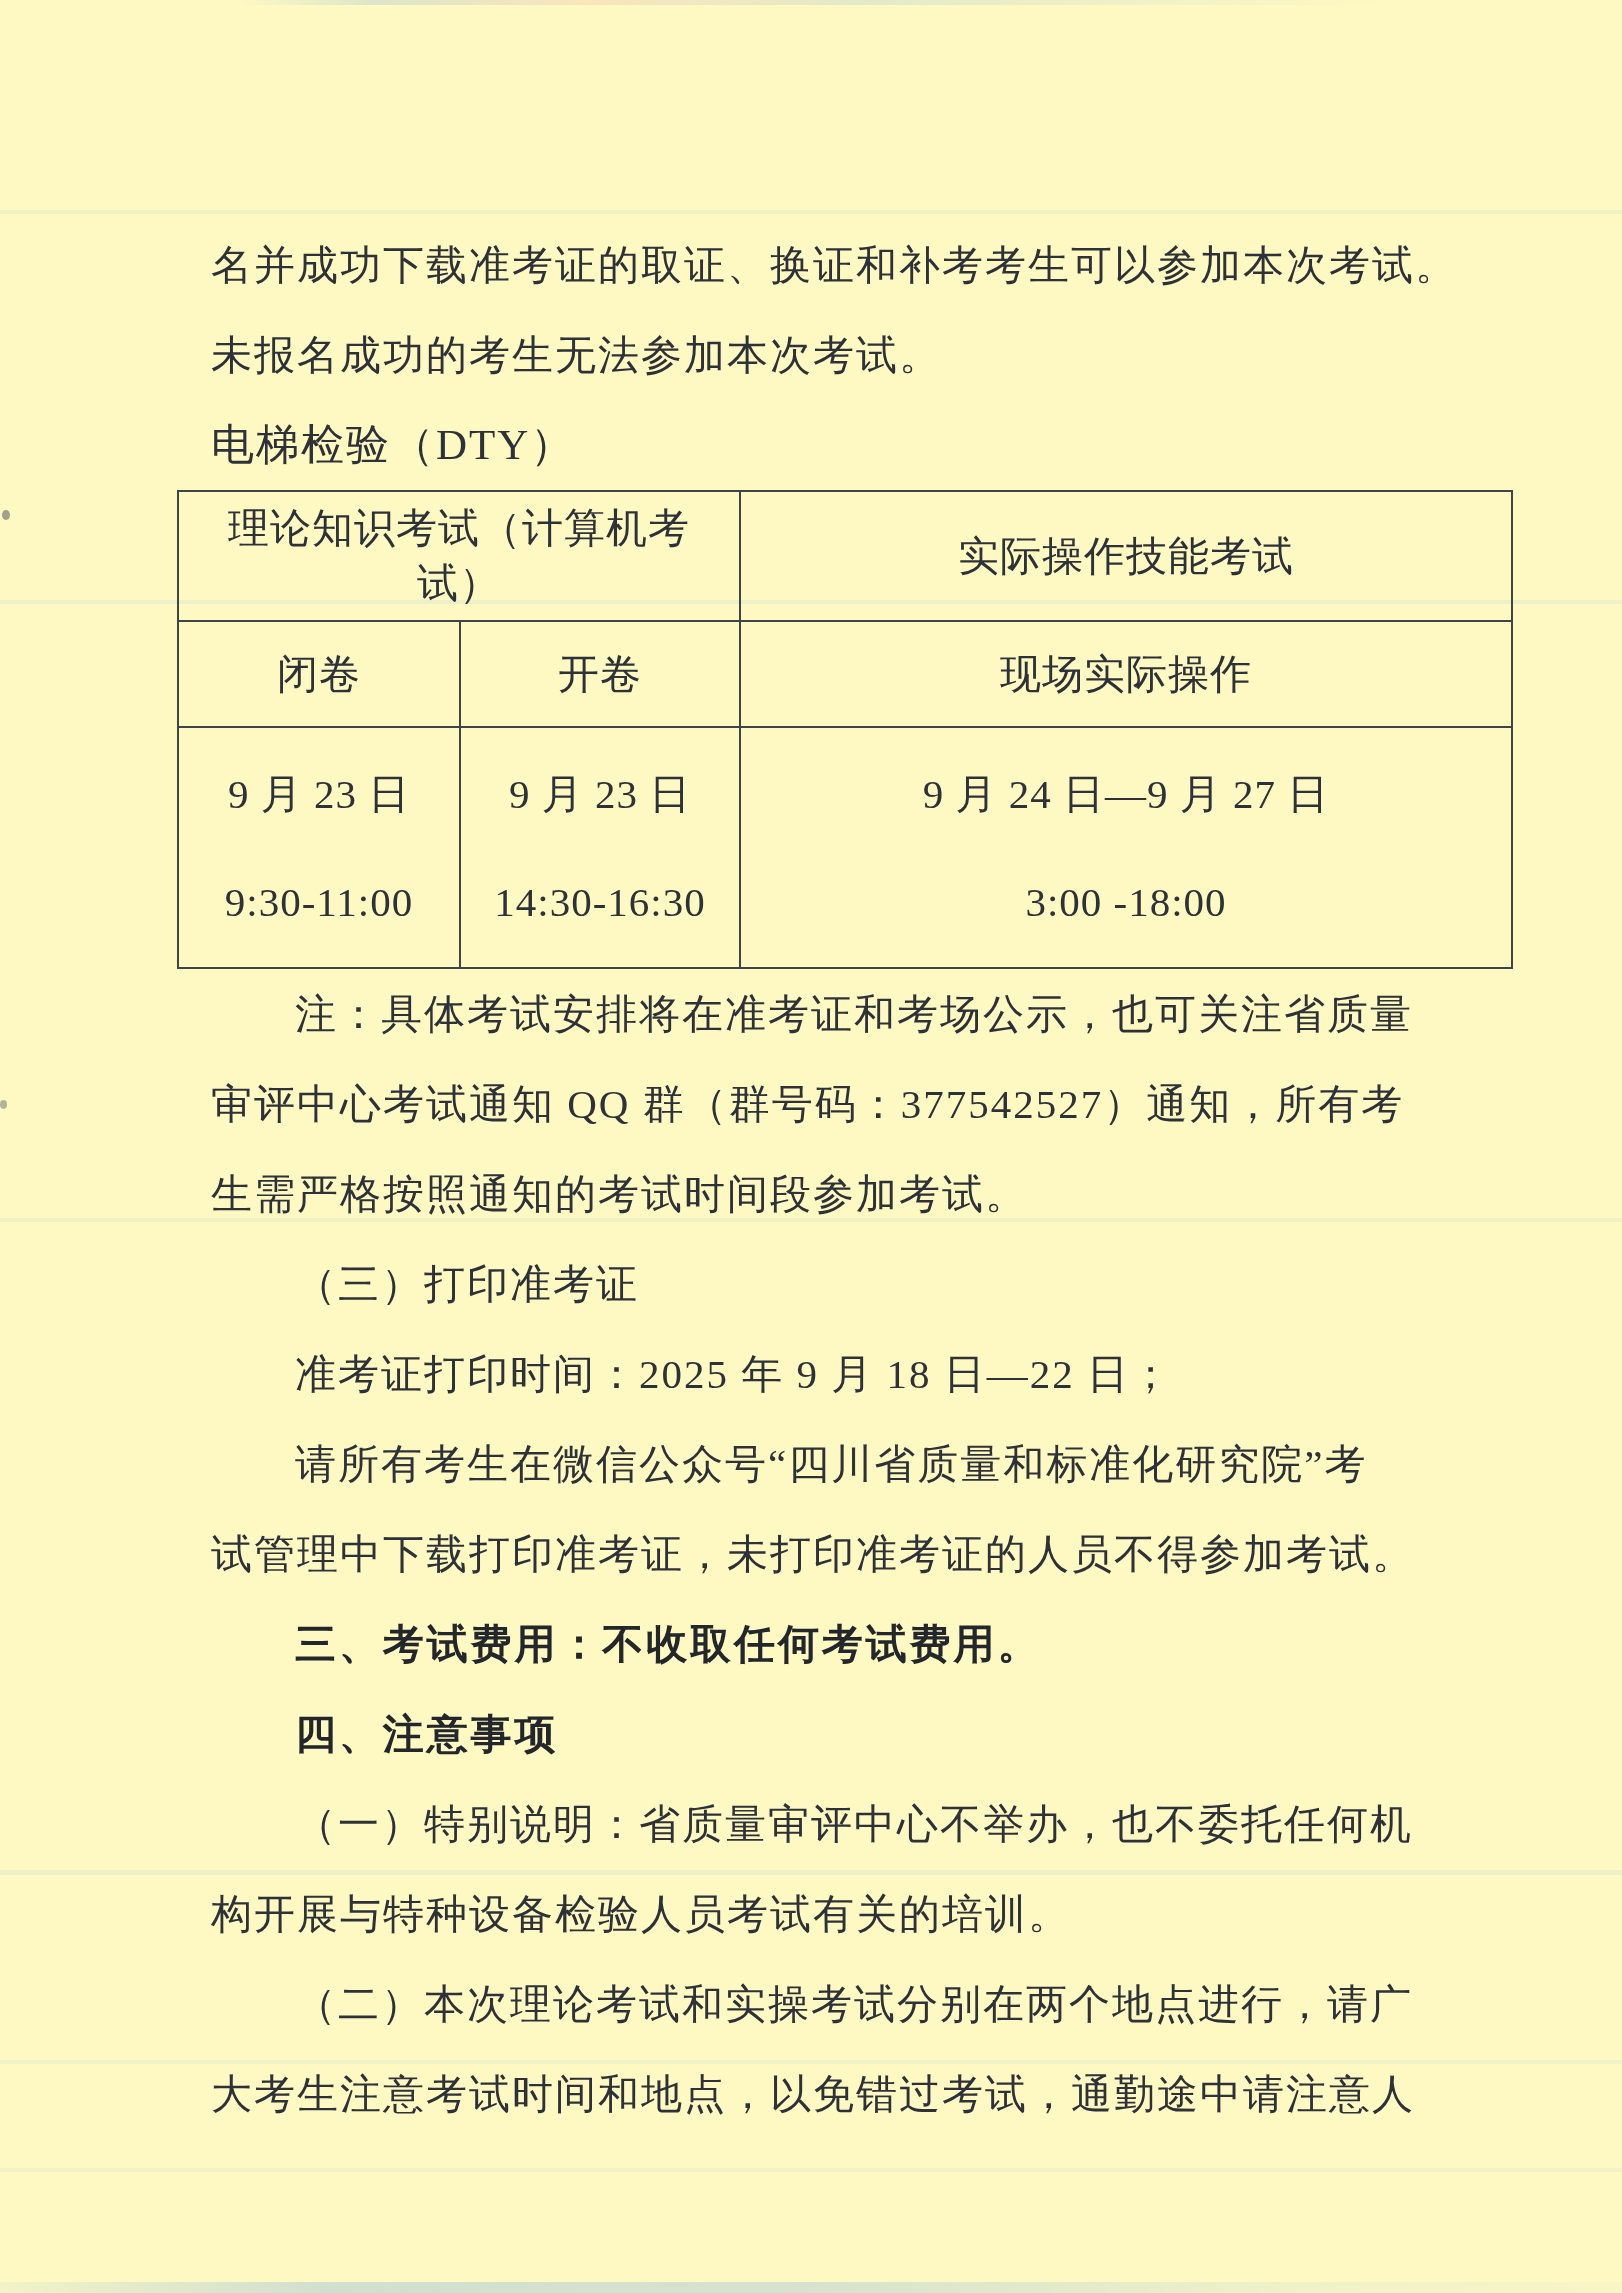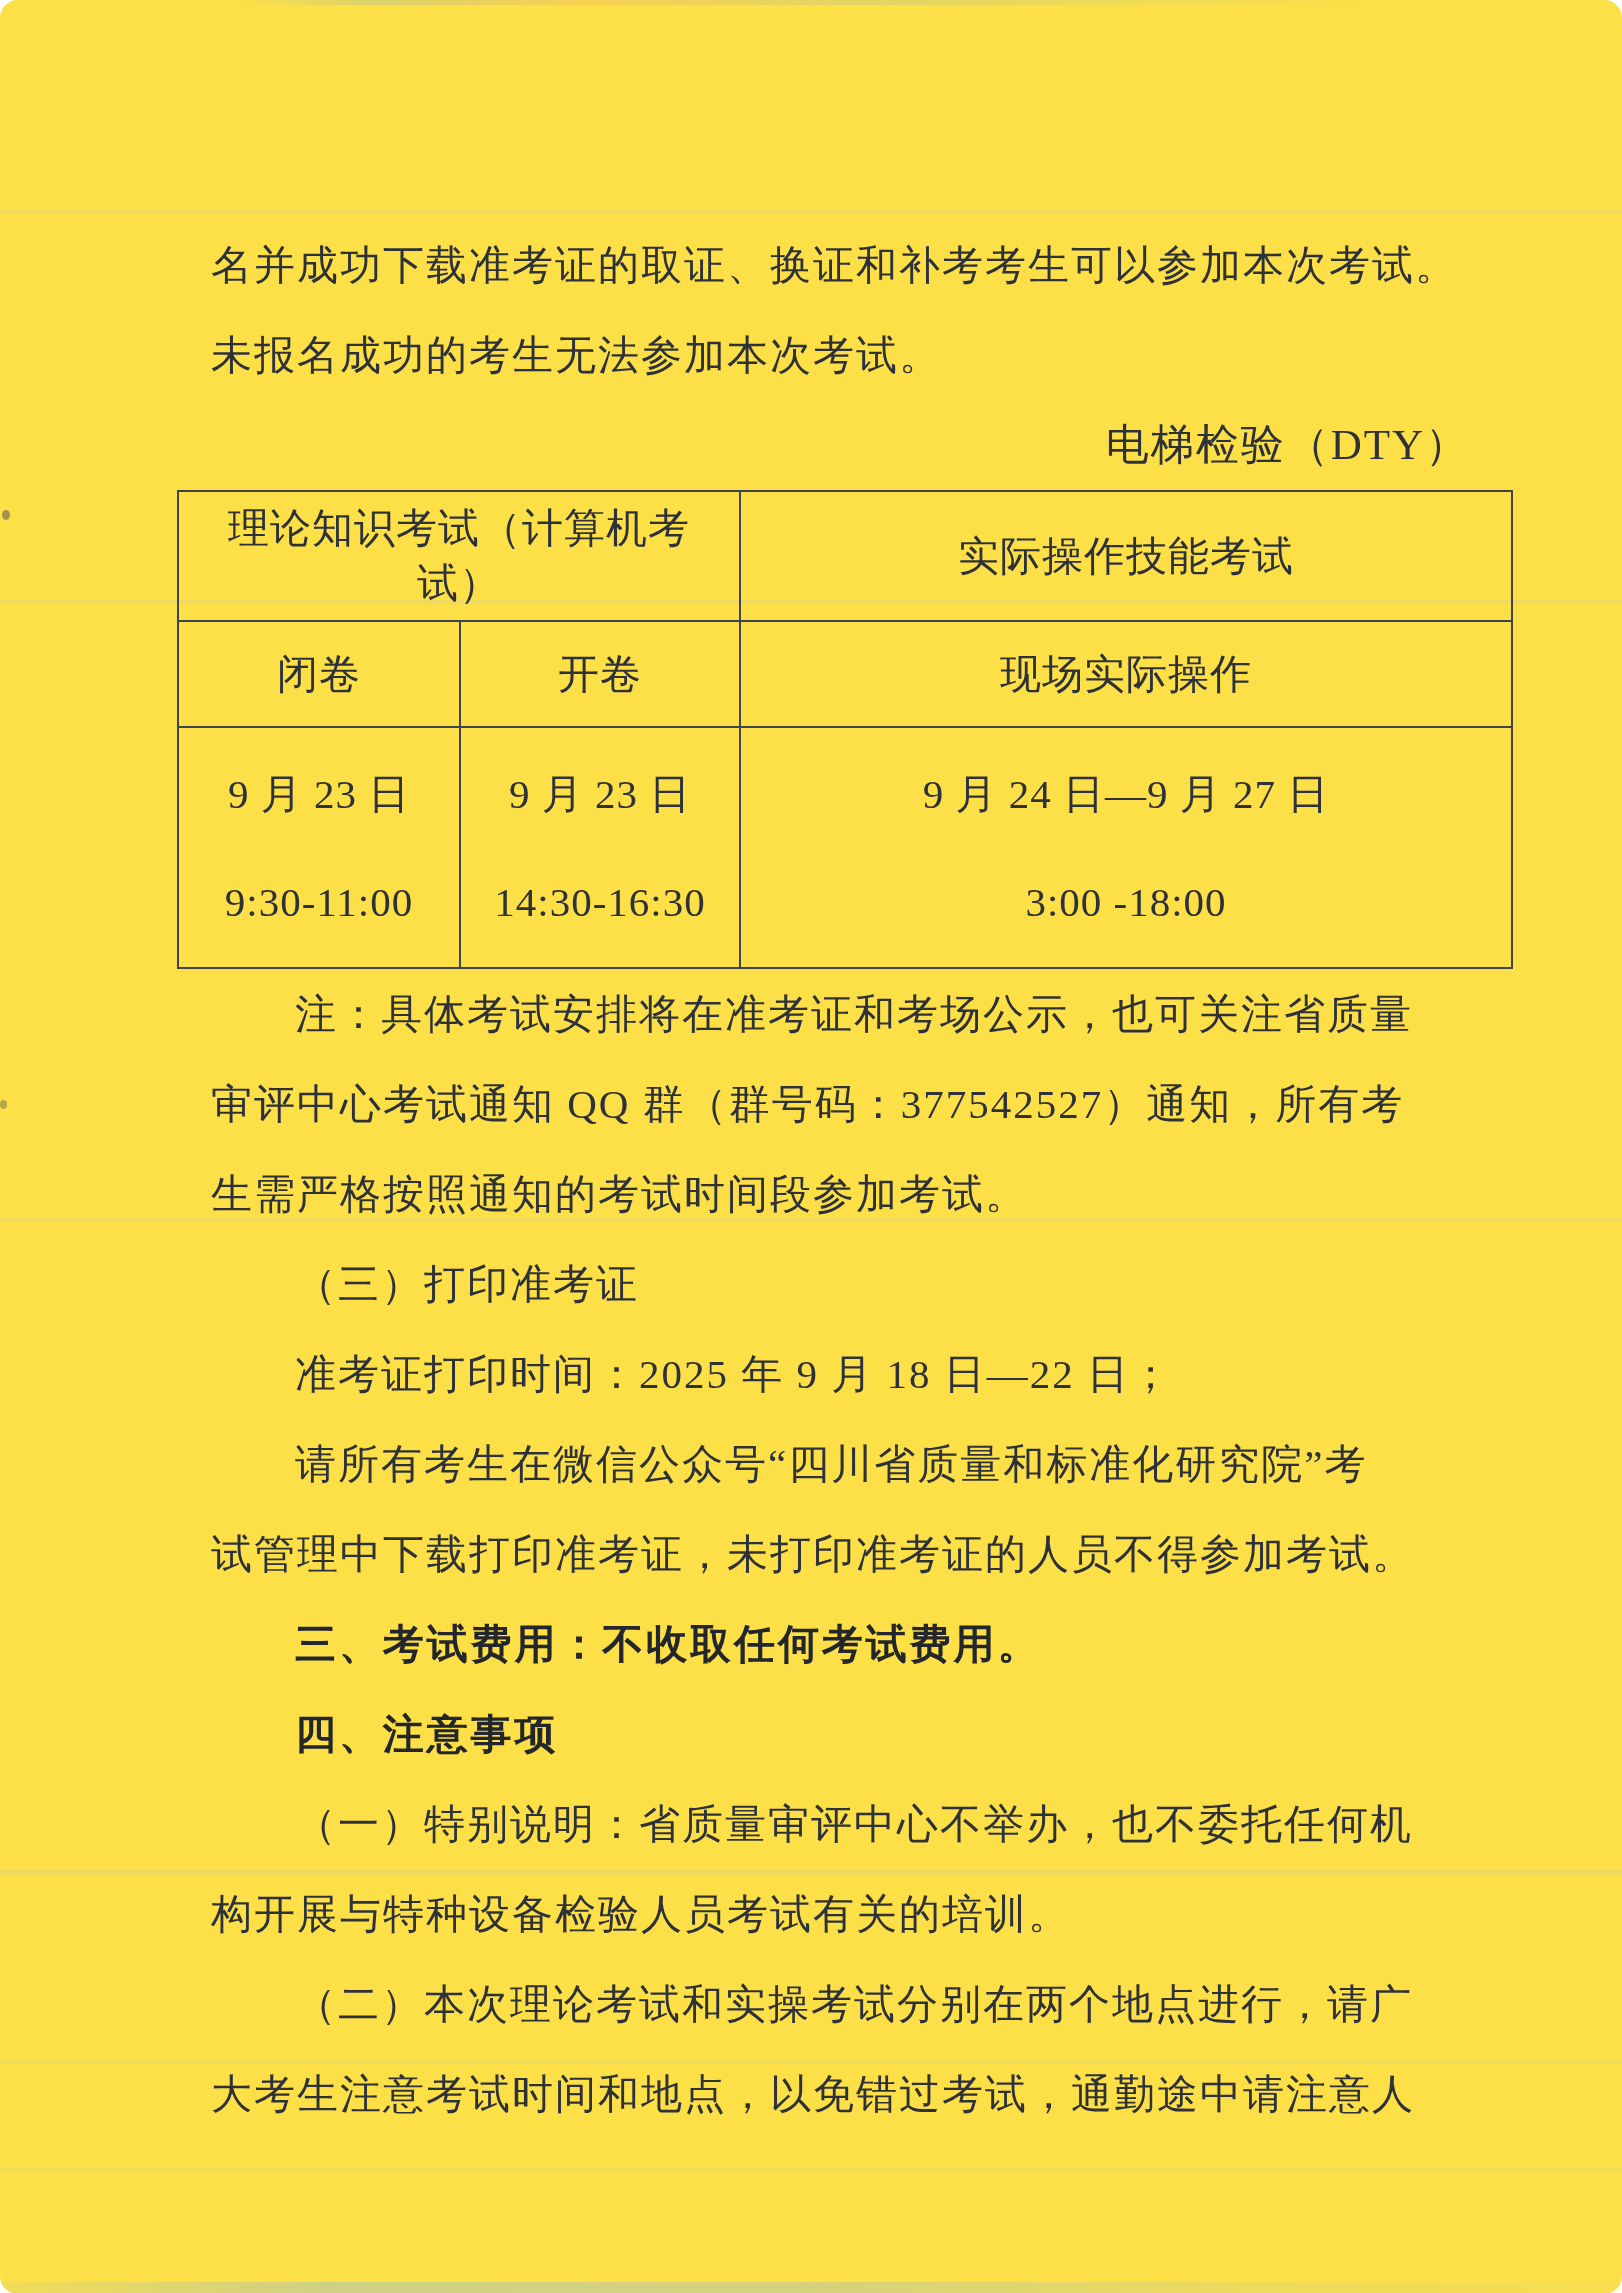--- a/index.html
+++ b/index.html
@@ -1,24 +1,23 @@
 <!DOCTYPE html>
 <html><head>
 <meta charset="utf-8">
 <style>
   html,body { margin:0; padding:0; }
   .page {
     position:relative;
     width:1622px;
     height:2294px;
-    background:#fde047;
+    background:#fef9c3;
     overflow:hidden;
     font-family:"Liberation Serif","DejaVu Serif",serif;
     color:#2e3238;
-    border-radius:18px;
   }
   .content {
     position:absolute;
     left:0; top:0;
     width:100%;
     box-sizing:border-box;
     padding:220px 152px 0 211px;
   }
   .line {
     font-size:41px;
@@ -27,21 +26,21 @@
     white-space:nowrap;
   }
   .indent { text-indent:84px; }
   .bold-sans {
     font-family:"Liberation Sans","DejaVu Sans",sans-serif;
     font-weight:700;
     color:#23262b;
     letter-spacing:2.9px;
   }
   .table-title {
-    text-align:right;
+    text-align:left;
     font-size:43px;
     line-height:90px;
     letter-spacing:2px;
   }
   table.exam-table {
     border-collapse:collapse;
     table-layout:fixed;
     width:1335px;
     margin-left:-34px;
   }

